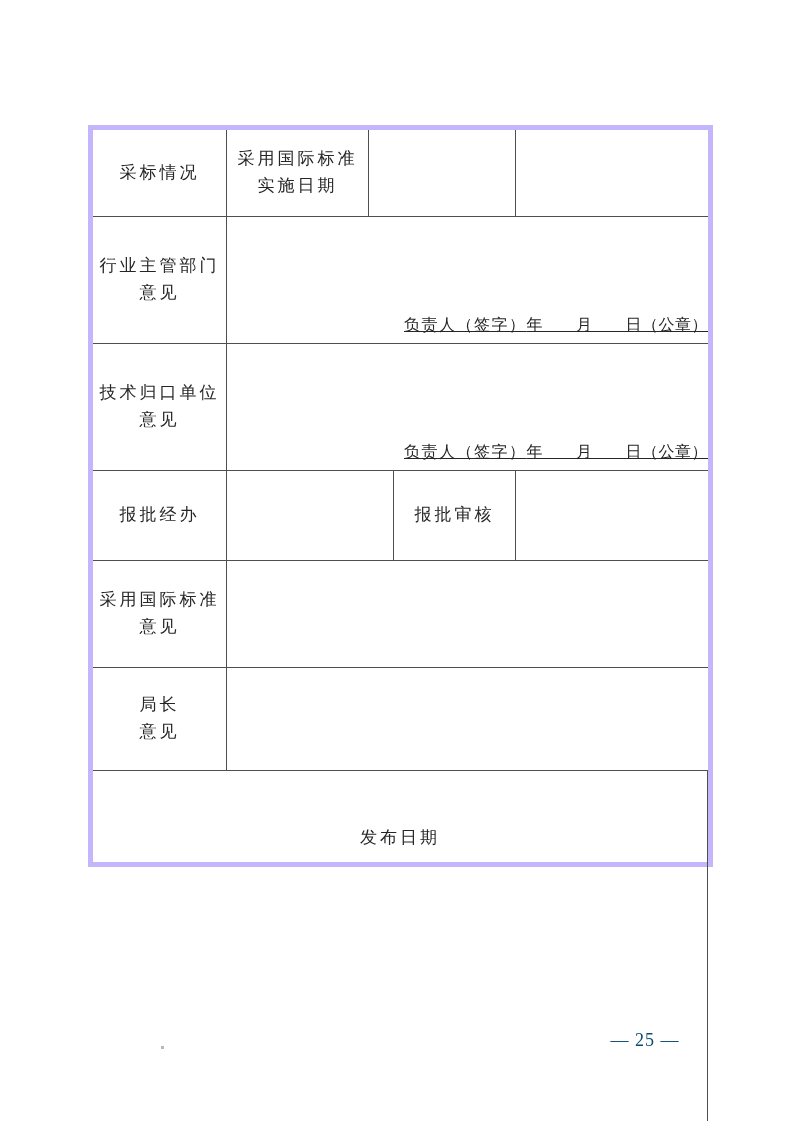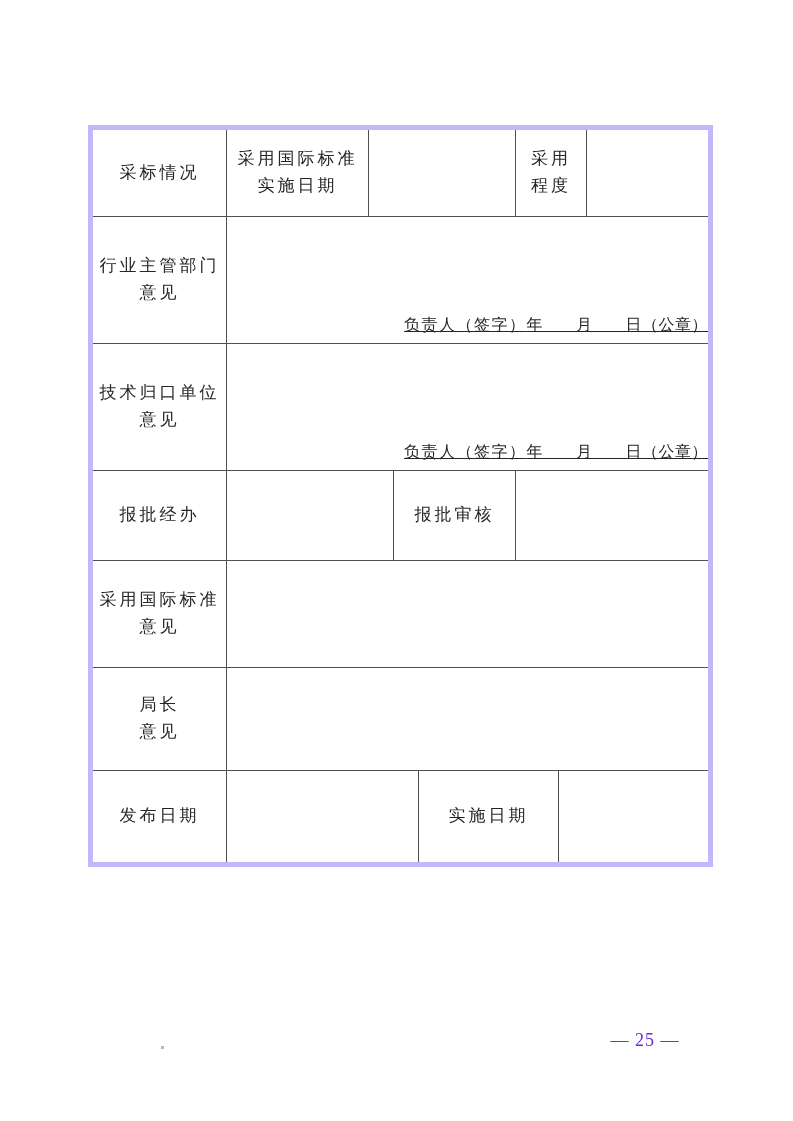--- a/index.html
+++ b/index.html
@@ -46,21 +46,21 @@
     line-height: 1.58;
   }
   
   .h1 { height: 87px; }
   .h2 { height: 128px; }
   .h3 { height: 127px; }
   .h4 { height: 127px; }
   .h5 { height: 90px; }
   .h6 { height: 107px; }
   .h7 { height: 103px; }
-  .h8 { height: 91px; }
+  .h8 { height: 91px; flex-direction: column; }
   
   .opinion-cell {
     flex-direction: column;
     justify-content: flex-end;
     align-items: flex-end;
     text-decoration: underline;
   }
   .sig-line {
     display: flex;
     justify-content: space-between;
@@ -72,21 +72,21 @@
   .sig-left  { letter-spacing: 1.5px; }
   .sig-right { letter-spacing: 0.5px; }
   .page-number {
     position: absolute;
     left: 585px;
     top: 1030px;
     width: 120px;
     text-align: center;
     font-size: 18px;
     letter-spacing: 1px;
-    color: #6d28d9;
+    color: #0c4a6e;
   }
   .scan-speck {
     position: absolute;
     left: 161px;
     top: 1046px;
     width: 3px;
     height: 3px;
     background: #9a9a9a;
     opacity: 0.7;
   }
@@ -100,24 +100,20 @@
 
     <div class="r h1">
       <div class="c" style="flex:0 0 134px;">
         <span class="lbl">采标情况</span>
       </div>
       <div class="c" style="flex:0 0 142px;">
         <span class="lbl">采用国际标准
 实施日期</span>
       </div>
       <div class="c" style="flex:0 0 147px;"></div>
-      <div class="c" style="flex:0 0 71px;">
-        <span class="lbl">采用
-程度</span>
-      </div>
       <div class="c" style="flex:0 0 129px;"></div>
     </div>
 
 
     <div class="r h3">
       <div class="c" style="flex:0 0 134px;">
         <span class="lbl">行业主管部门
 意见</span>
       </div>
       <div class="c opinion-cell" style="flex:0 0 489px;">

